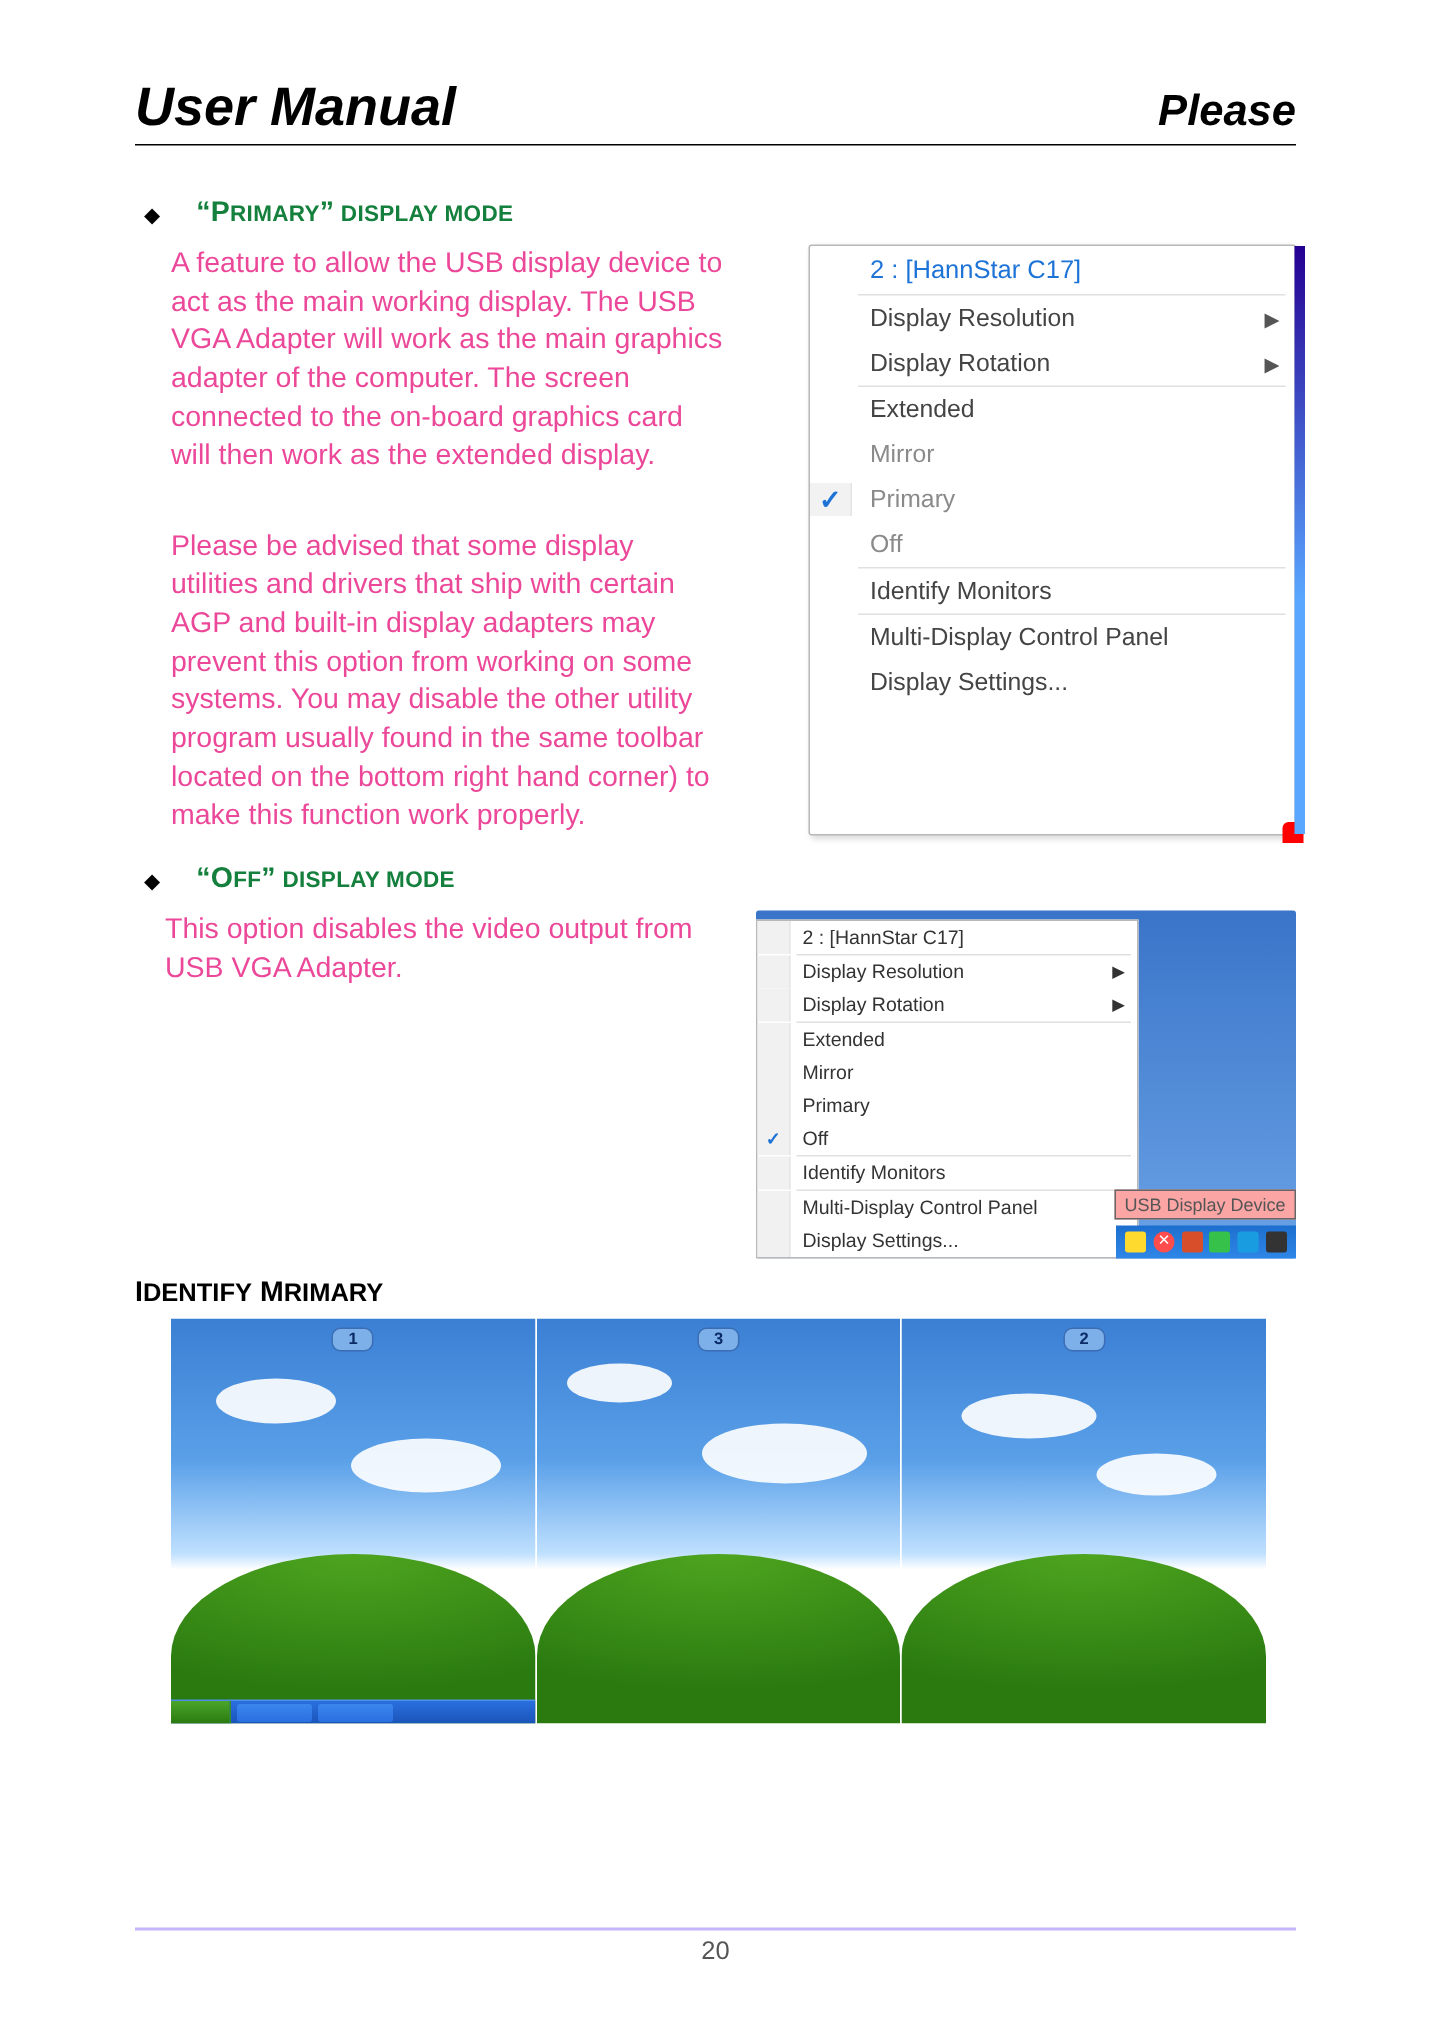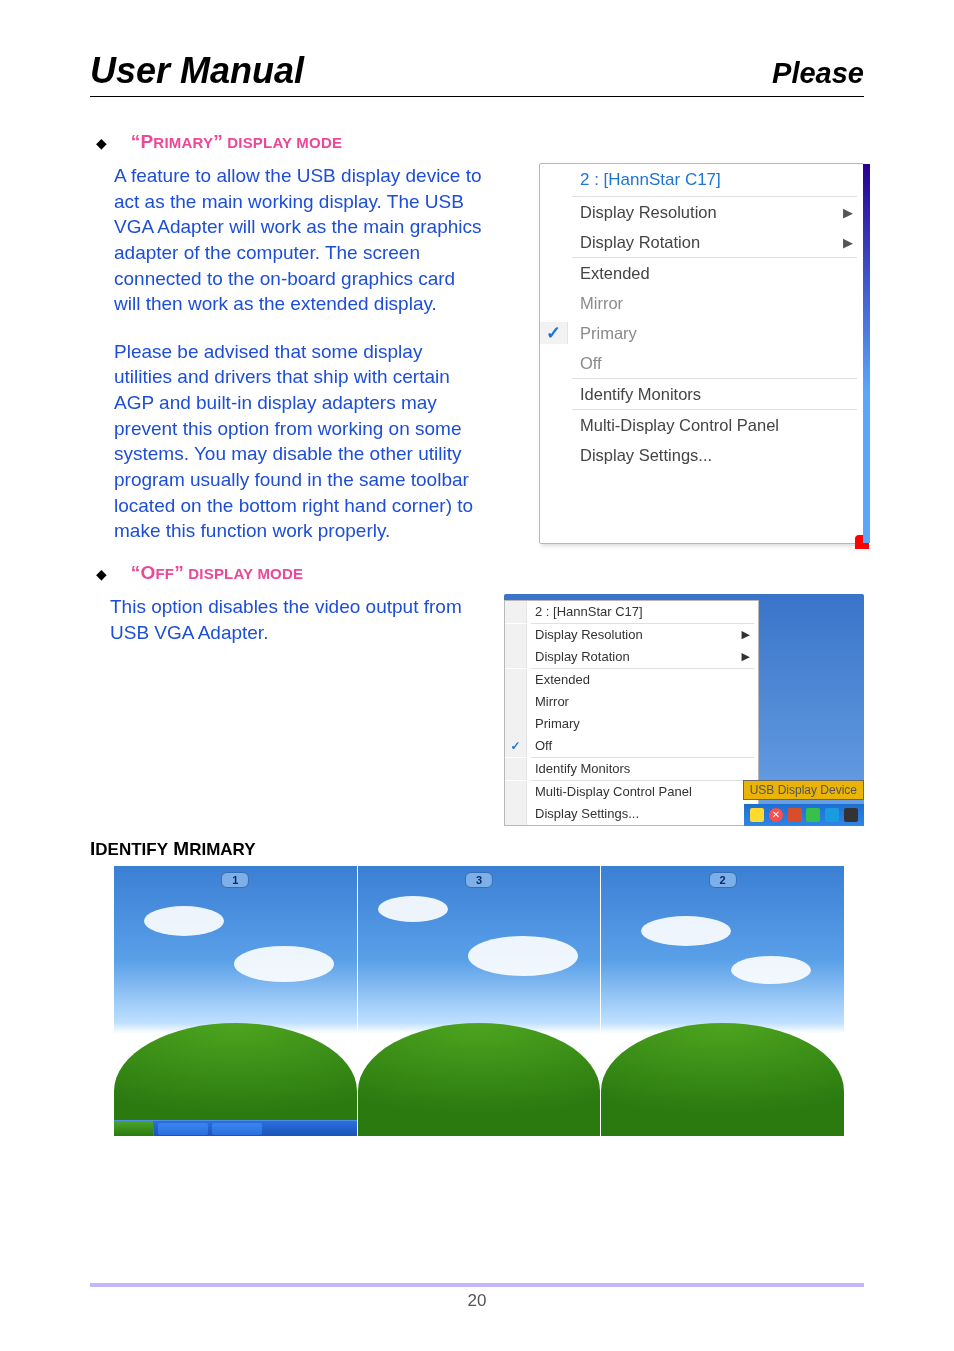--- a/index.html
+++ b/index.html
@@ -26,33 +26,33 @@
     font-style: italic;
   }
   .title-right {
     font-size: 29px;
     font-weight: bold;
     font-style: italic;
   }
   .content { font-size: 19px; color: #555; }
   .bullet-row { display: flex; align-items: flex-start; margin-top: 8px; }
   .diamond { font-size: 14px; color: #000; margin-right: 24px; margin-left: 6px; line-height: 24px; }
-  .mode-heading { font-weight: bold; color: #ec4899; font-size: 17px; letter-spacing: .2px; }
+  .mode-heading { font-weight: bold; color: #15803d; font-size: 17px; letter-spacing: .2px; }
   .mode-heading .qopen { font-size: 19px; }
   .mode-heading .bigP { font-size: 19px; }
   .mode-heading .smallcaps { font-size: 15px; }
   .two-col {
     display: flex;
     gap: 20px;
     margin-top: 8px;
   }
   .left-col { flex: 1; }
   .right-col { flex: 0 0 360px; display:flex; justify-content:flex-end; }
-  .para { color: #1d4ed8; line-height: 1.35; margin-left: 24px; font-size: 19px; }
-  .para + .para { margin-top: 22px; }
+  .para { color: #ec4899; line-height: 1.35; margin-left: 24px; font-size: 19px; }
+  .para + .para { margin-top: 35px; }
 
   
   .menu1 {
     width: 325px;
     background: #fff;
     border: 1px solid #b8b8b8;
     border-radius: 2px;
     font-family: "Segoe UI", Arial, sans-serif;
     font-size: 16.5px;
     color: #444;
@@ -114,21 +114,21 @@
   .m2row .gut{width:22px;background:#f1f1f1;border-right:1px solid #e5e5e5;height:100%;display:flex;align-items:center;justify-content:center;}
   .m2row .lbl{padding-left:8px;flex:1;}
   .m2row .arr{padding-right:8px;font-size:11px;color:#333;}
   .m2row.top .lbl{color:#333;}
   .m2div{height:1px;background:#e0e0e0;margin-left:26px;margin-right:4px;}
   .m2check{color:#1e73d6;font-weight:bold;font-size:12px;}
   .tooltip{
     position:absolute;
     right:0;
     bottom:26px;
-    background:#eab308;
+    background:#fca5a5;
     border:1px solid #666;
     font-size:12px;
     padding:2px 6px;
     font-family:Tahoma,Arial,sans-serif;
   }
   .tray{
     position:absolute;right:0;bottom:0;
     width:120px;height:22px;
     background:linear-gradient(#1d6fcf,#2e86e6);
     display:flex;align-items:center;justify-content:space-around;
@@ -181,21 +181,21 @@
     border-right:1px solid #3a8f1f;
   }
   .taskbar .btn{
     position:absolute;top:2px;height:12px;width:50px;border-radius:2px;
     background:linear-gradient(#3b86ed,#2a6fe0);
   }
 
   .footer{
     position:absolute;
     left:90px;right:90px;bottom:40px;
-    border-top:4px solid #c4b5fd;
+    border-top:2px solid #c4b5fd;
     text-align:center;
     font-size:17px;
     color:#555;
     padding-top:4px;
   }
 </style>
 </head>
 <body>
 
 <div class="header">

